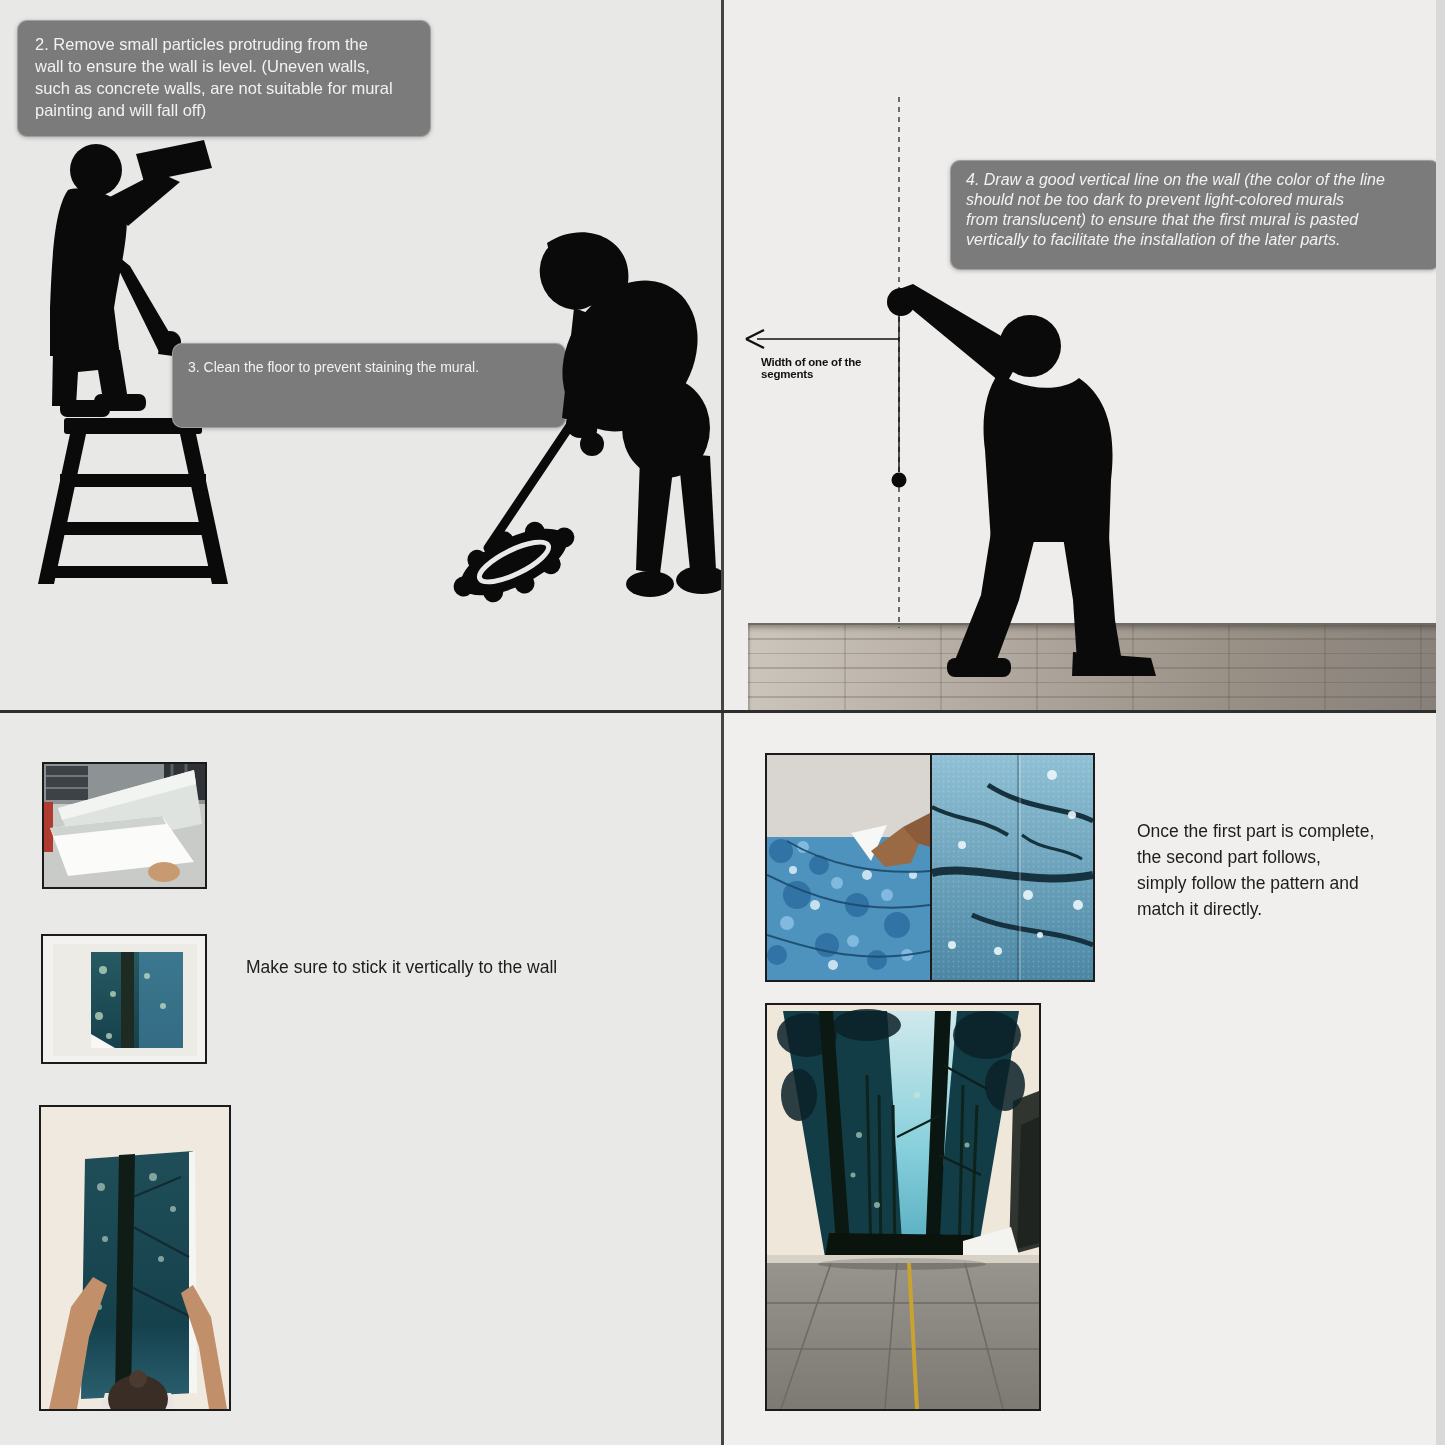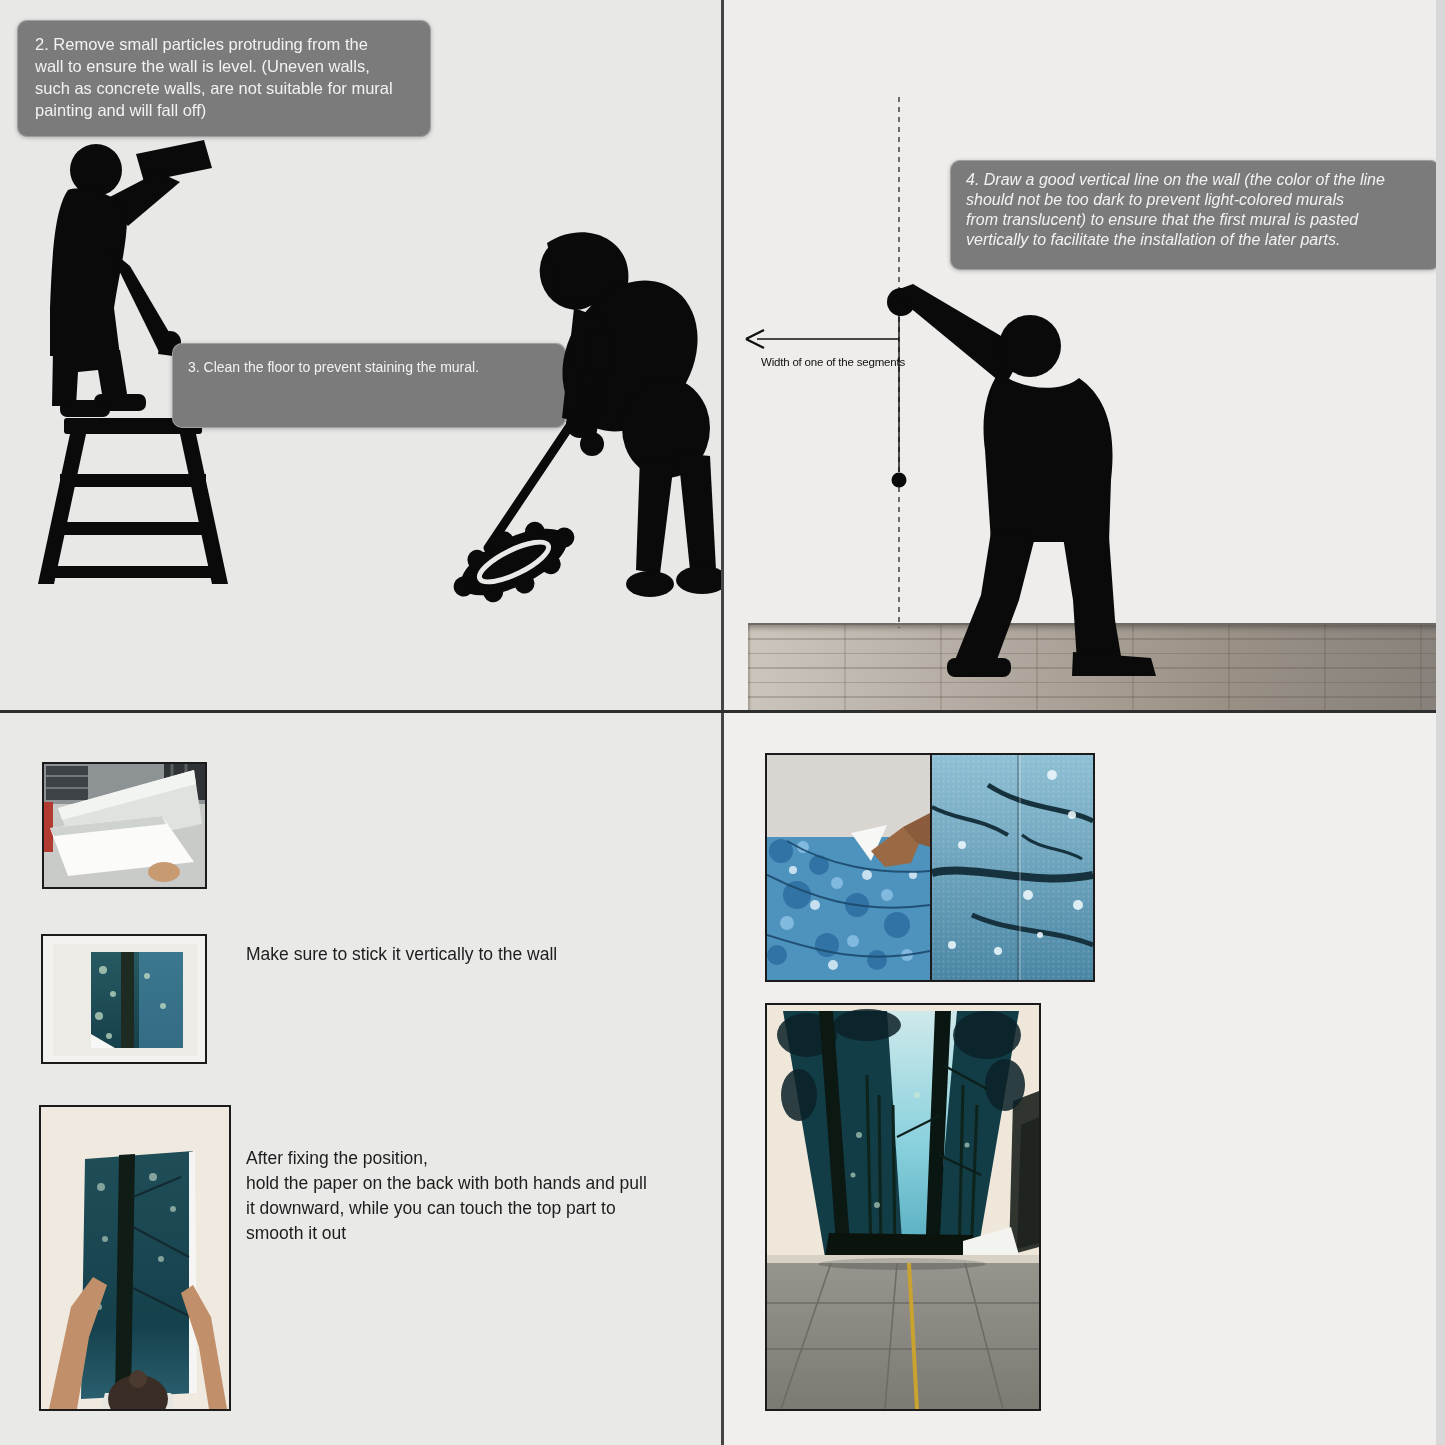--- a/index.html
+++ b/index.html
@@ -27,21 +27,21 @@
   svg{display:block;}
   .abs{position:absolute;}
 
   .wood-floor{position:absolute;left:25px;top:623px;width:697px;height:87px;
     background:
       repeating-linear-gradient(90deg, rgba(80,70,60,.18) 0 2px, transparent 2px 96px),
       repeating-linear-gradient(180deg, transparent 0 13px, rgba(92,82,72,.28) 13px 14.5px),
       linear-gradient(100deg,#cdc6bc 0%,#b2aaa0 35%,#989085 70%,#87807a 100%);
     box-shadow:inset 0 4px 6px -2px rgba(0,0,0,.4);
     border-top:2px solid #6f6a63;}
-  .arrow-label{position:absolute;left:38px;top:356px;width:150px;font-size:11.5px;font-weight:400;
+  .arrow-label{position:absolute;left:38px;top:356px;width:150px;font-size:11.5px;font-weight:700;
                letter-spacing:-.2px;color:#111;}
 
   .figure-photo{position:absolute;border:2px solid #1b1b1b;background:#fff;line-height:0;}
   .caption{position:absolute;color:var(--ink,#1d1d1d);font-size:17.5px;line-height:25px;white-space:pre-line;}
   .cap-br{line-height:26px;}
 </style>
 </head>
 <body>
 
 <div class="stage">
@@ -185,21 +185,21 @@
           <circle cx="60" cy="34" r="4"></circle>
             <circle cx="70" cy="58" r="3"></circle>
             <circle cx="56" cy="80" r="4"></circle>
           <circle cx="104" cy="40" r="3"></circle>
             <circle cx="120" cy="70" r="3"></circle>
             <circle cx="66" cy="100" r="3"></circle>
         </g>
         <polygon points="48,98 72,112 48,112" fill="#f7f7f5"></polygon>
       </svg>
     </div>
-    <div class="caption" style="left:246px;top:230px">Make sure to stick it vertically to the wall</div>
+    <div class="caption" style="left:246px;top:243px">Make sure to stick it vertically to the wall</div>
 
     <div class="figure-photo" style="left:39px;top:393px">
       <svg width="188" height="302" viewBox="0 0 188 302">
         <rect width="188" height="302" fill="#efe9e0"></rect>
         <defs>
           <linearGradient id="g-p3" x1="0" y1="0" x2="0" y2="1">
             <stop offset="0" stop-color="#1f4e58"></stop>
               <stop offset=".7" stop-color="#15414d"></stop>
               <stop offset="1" stop-color="#2a5f6e"></stop>
           </linearGradient>
@@ -220,24 +220,20 @@
             <circle cx="120" cy="152" r="3"></circle>
             <circle cx="58" cy="200" r="3"></circle>
         </g>
         <polygon points="8,302 30,200 52,170 66,178 48,230 36,302" fill="#c1906a"></polygon>
         <polygon points="186,302 170,210 152,178 140,186 158,240 168,302" fill="#c1906a"></polygon>
         <polygon points="60,302 134,302 130,286 64,286" fill="#e8e6e2"></polygon>
         <ellipse cx="97" cy="292" rx="30" ry="24" fill="#3a2d26"></ellipse>
         <circle cx="97" cy="272" r="9" fill="#4a3a30"></circle>
       </svg>
     </div>
-    <div class="caption" style="left:246px;top:434px">After fixing the position,
-hold the paper on the back with both hands and pull
-it downward, while you can touch the top part to
-smooth it out</div>
   </section>
 
   <section class="q q-br">
 
     <div class="figure-photo" style="left:42px;top:41px;display:flex">
       <svg width="163" height="225" viewBox="0 0 163 225">
         <rect width="163" height="225" fill="#d9d5d0"></rect>
         <rect y="82" width="163" height="143" fill="#4e93bd"></rect>
         <g fill="#2b6ea0" opacity=".85">
           <circle cx="14" cy="96" r="12"></circle>
@@ -299,20 +295,24 @@
           <circle cx="96" cy="140" r="5"></circle>
             <circle cx="66" cy="196" r="4"></circle>
             <circle cx="146" cy="150" r="5"></circle>
           <circle cx="20" cy="190" r="4"></circle>
             <circle cx="108" cy="180" r="3"></circle>
         </g>
         <line x1="86" y1="0" x2="86" y2="225" stroke="rgba(20,40,50,.4)" stroke-width="1.5"></line>
         <line x1="88" y1="0" x2="88" y2="225" stroke="rgba(255,255,255,.45)" stroke-width="1"></line>
       </svg>
     </div>
+    <div class="caption cap-br" style="left:414px;top:106px">Once the first part is complete,
+the second part follows,
+simply follow the pattern and
+match it directly.</div>
 
     <div class="figure-photo" style="left:42px;top:291px">
       <svg width="272" height="404" viewBox="0 0 272 404">
         <defs>
           <linearGradient id="g-glow" x1="0" y1="0" x2="0" y2="1">
             <stop offset="0" stop-color="#d9f2f4"></stop>
               <stop offset=".55" stop-color="#8fd8e4"></stop>
               <stop offset="1" stop-color="#57b1c6"></stop>
           </linearGradient>
           <linearGradient id="g-floor" x1="0" y1="0" x2="0" y2="1">

